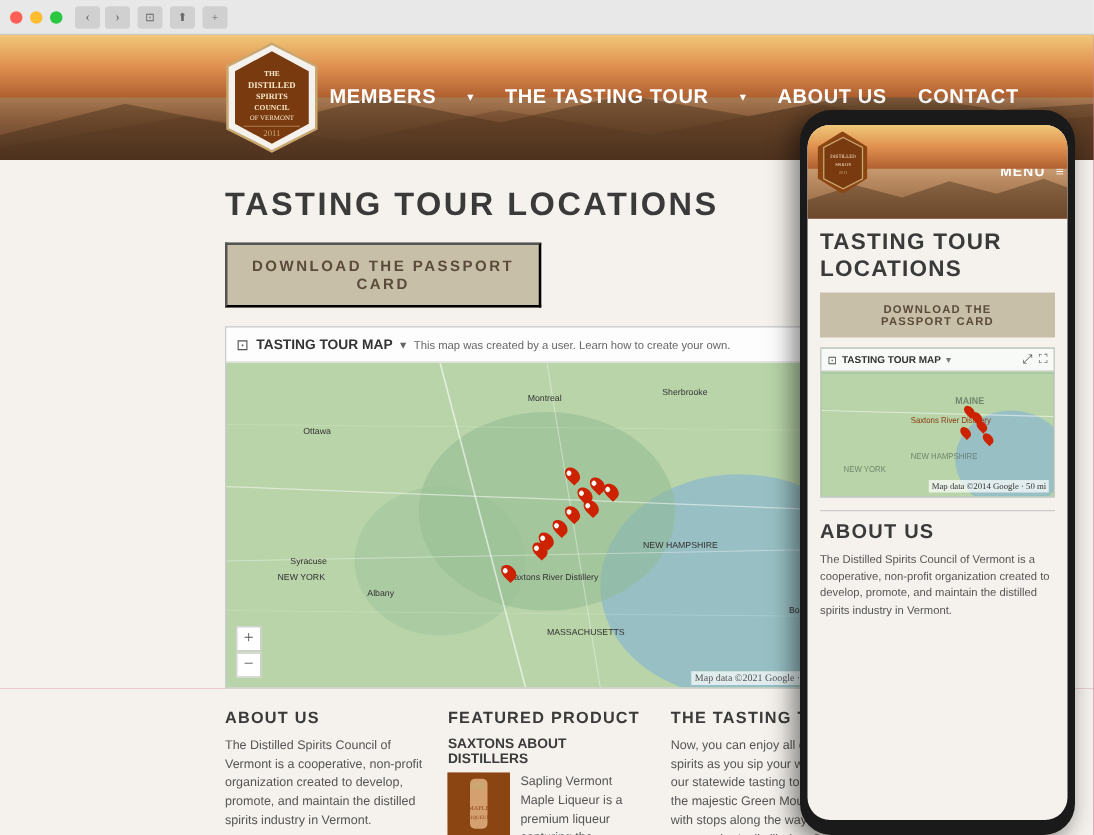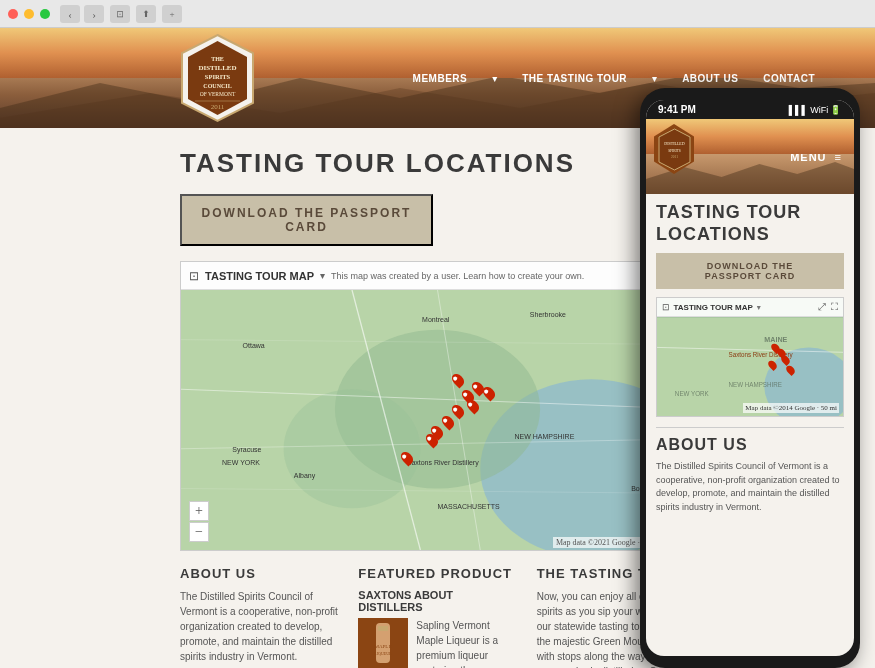--- a/index.html
+++ b/index.html
@@ -66,21 +66,21 @@
       position: absolute;
       right: 60px;
       top: 50%;
       transform: translateY(-50%);
       display: flex;
       gap: 25px;
       align-items: center;
     }
     .nav-item {
       color: white;
-      font-size: 10px;
+      font-size: 16px;
       font-weight: bold;
       letter-spacing: 0.5px;
       cursor: pointer;
       font-family: Arial, sans-serif;
       text-transform: uppercase;
     }
 
     
     .page-content {
       padding: 20px 180px 0 180px;
@@ -271,21 +271,21 @@
     .phone-time { color: white; font-size: 10px; font-weight: bold; font-family: Arial, sans-serif; }
     .phone-icons { color: white; font-size: 9px; font-family: Arial, sans-serif; }
 
     .phone-header {
       background: linear-gradient(to bottom, #e8d5b0, #c4956a, #8b5e3c);
       height: 75px;
       position: relative;
       display: flex;
       align-items: center;
       justify-content: flex-end;
-      padding-right: 12px;
+      padding-right: 2px;
     }
     .phone-logo-small {
       position: absolute;
       left: 8px;
       top: 5px;
       width: 40px;
       height: 50px;
       background: #8b4513;
       clip-path: polygon(50% 0%, 100% 25%, 100% 75%, 50% 100%, 0% 75%, 0% 25%);
       display: flex;
@@ -545,24 +545,20 @@
       <div style="display:flex;align-items:flex-start;gap:8px;">
 
         <p class="footer-text">Now, you can enjoy all of the states spirits as you sip your way through our statewide tasting tour. Traverse the majestic Green Mountain State with stops along the way at each of our member's distilleries. Sample local flavors as you observe the fermentation and distillation processes and visit the tasting rooms</p>
       </div>
     </div>
   </div>
 
   <div class="phone-overlay">
     <div class="phone-screen">
 
-      <div class="phone-status-bar">
-        <span class="phone-time">9:41 PM</span>
-        <span class="phone-icons">▌▌▌ WiFi 🔋</span>
-      </div>
 
       <div class="phone-header">
         <svg style="position:absolute;bottom:0;left:0;right:0;width:100%;height:35px;" viewBox="0 0 220 35" preserveAspectRatio="none">
           <path d="M0,35 L0,20 L40,8 L80,18 L120,5 L160,15 L200,3 L220,10 L220,35 Z" fill="rgba(60,40,20,0.4)"></path>
         </svg>
         <div style="position:absolute;top:0;left:0;right:0;height:35px;background:linear-gradient(to bottom,#f0c878,#e09050,#b06030);"></div>
         <div class="phone-logo-small">
           <svg width="35" height="45" viewBox="0 0 35 45">
             <polygon points="17.5,2 33,10 33,35 17.5,43 2,35 2,10" fill="#7a3a10" stroke="#c8a870" stroke-width="1"></polygon>
             <text x="17.5" y="18" text-anchor="middle" fill="#f5e8c8" font-size="4" font-family="Georgia">DISTILLED</text>

